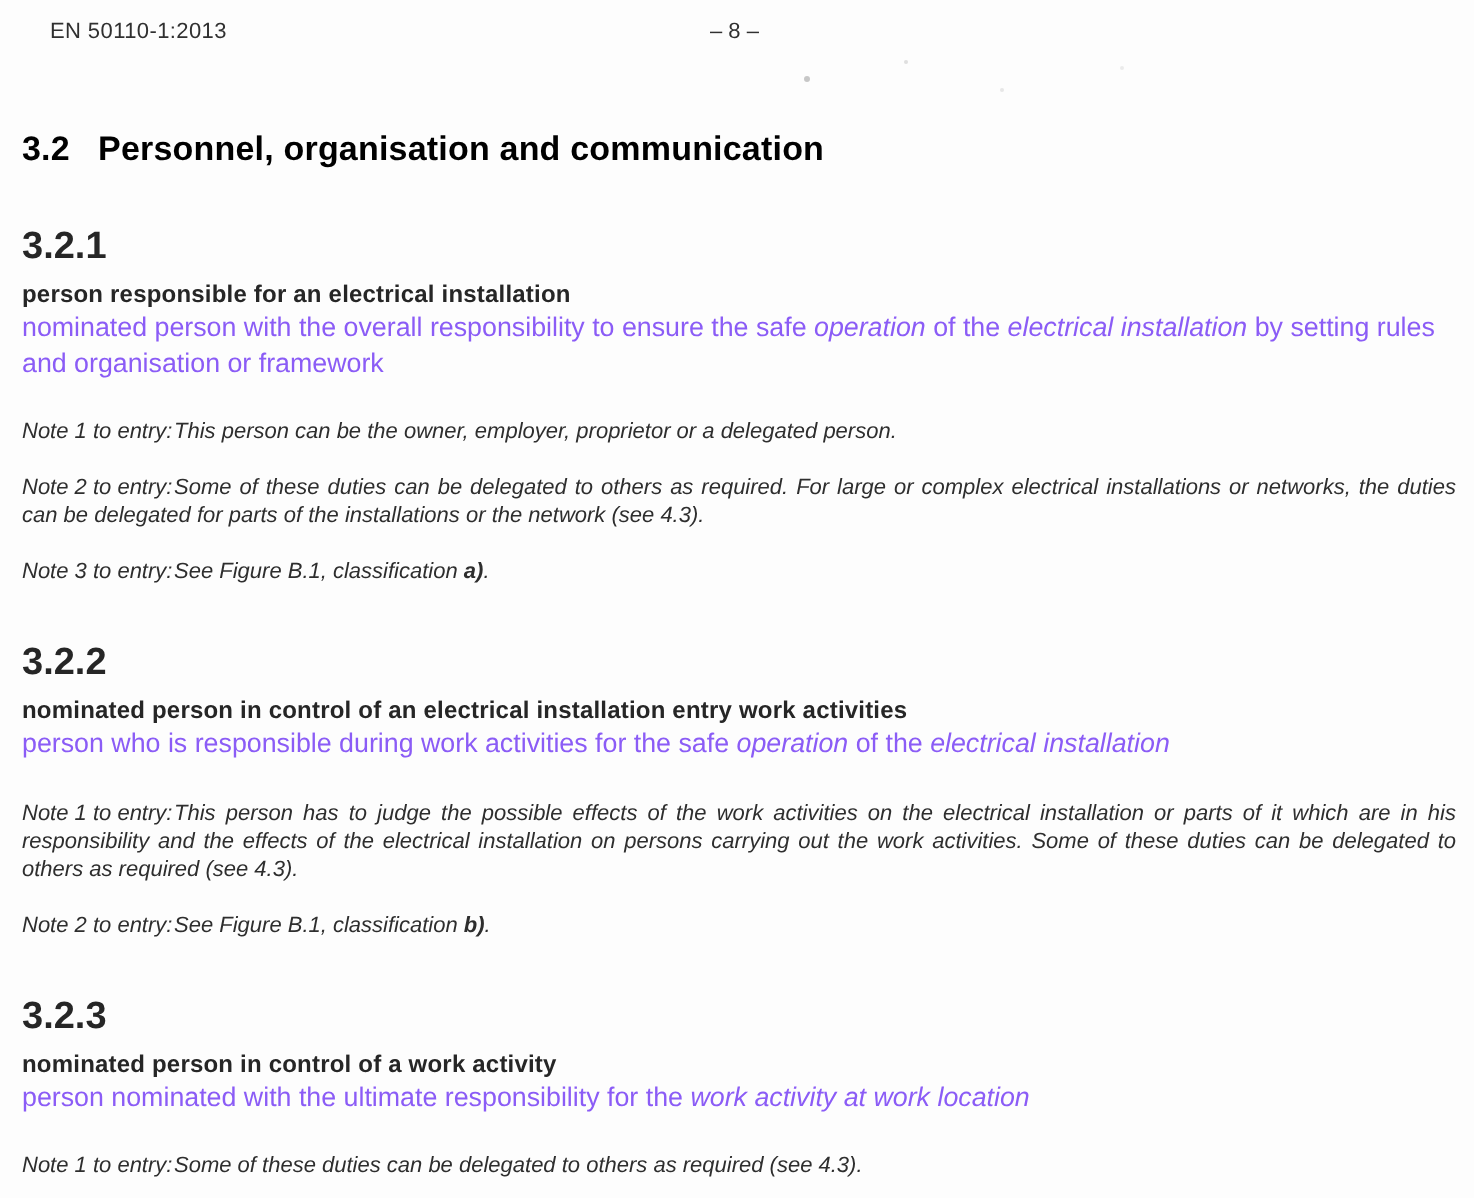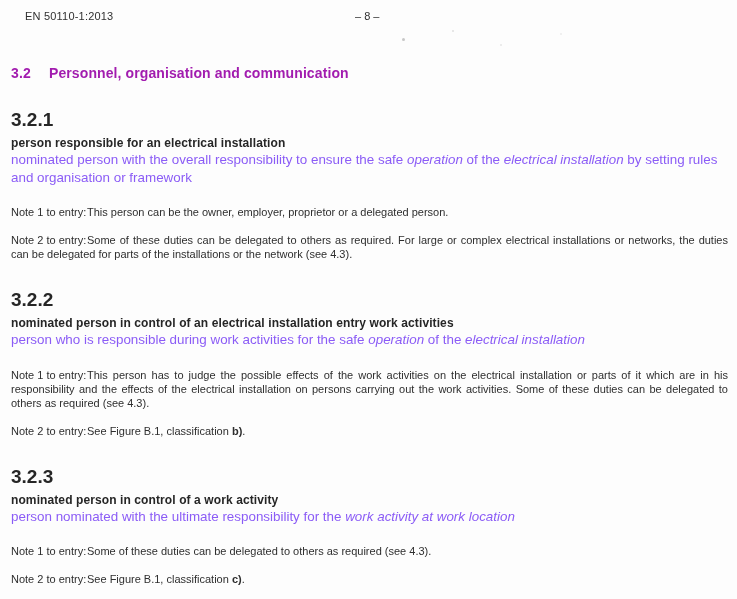--- a/index.html
+++ b/index.html
@@ -20,38 +20,38 @@
   .hdr .pgno { position: absolute; left: 344px; top: 2px; }
   
   .speck { position: absolute; border-radius: 50%; background: #9a9a9a; }
   .speck.s1 { left: 402px; top: 38px; width: 3px; height: 3px; opacity: .55; }
   .speck.s2 { left: 452px; top: 30px; width: 2px; height: 2px; opacity: .30; }
   .speck.s3 { left: 500px; top: 44px; width: 2px; height: 2px; opacity: .22; }
   .speck.s4 { left: 560px; top: 33px; width: 2px; height: 2px; opacity: .18; }
   
   .section-heading {
     margin-top: 41px;
-    font-size: 14px;
+    font-size: 17px;
     font-weight: bold;
     letter-spacing: 0.1px;
-    color: #a21caf;
+    color: #000000;
   }
   .section-heading .sec-num { display: inline-block; width: 38px; }
   
   .terms { }
   .term { margin-top: 28px; }
   .term-number { font-size: 19px; font-weight: bold; margin-bottom: 5px; }
   .term-name { font-size: 12px; font-weight: bold; letter-spacing: 0.1px; margin-bottom: 1px; }
   .term-definition {
     font-size: 13.4px;
     line-height: 17.5px;
     width: 716px;
     color: #8b5cf6;
   }
-  .notes { margin-top: 19px; }
+  .notes { margin-top: 19px; font-style: italic; }
   .note {
     margin-top: 14px;
     font-size: 11px;
     line-height: 14px;
     width: 717px;
     color: #2e2e2e;
   }
   .note.justify { text-align: justify; }
   .note-label { display: inline-block; width: 76px; }
   .note:first-child { margin-top: 0; }
@@ -80,20 +80,23 @@
     <div class="term-number">3.2.1</div>
     <div class="term-name">person responsible for an electrical installation</div>
     <div class="term-definition"><span>nominated person with the overall responsibility to ensure the safe </span><span style="font-style: italic;">operation</span><span> of the </span><span style="font-style: italic;">electrical installation</span><span> by setting rules and organisation or framework</span></div>
     <div class="notes">
           <div class="note">
     <span class="note-label">Note 1 to entry:</span><span class="note-text"><span>This person can be the owner, employer, proprietor or a delegated person.</span></span>
   </div>
           <div class="note justify">
     <span class="note-label">Note 2 to entry:</span><span class="note-text"><span>Some of these duties can be delegated to others as required. For large or complex electrical installations or networks, the duties can be delegated for parts of the installations or the network (see 4.3).</span></span>
   </div>
+          <div class="note">
+    <span class="note-label">Note 3 to entry:</span><span class="note-text"><span>See Figure B.1, classification </span><span style="font-weight: bold;">a)</span><span>.</span></span>
+  </div>
         </div>
   </div>
       <div class="term">
     <div class="term-number">3.2.2</div>
     <div class="term-name">nominated person in control of an electrical installation entry work activities</div>
     <div class="term-definition"><span>person who is responsible during work activities for the safe </span><span style="font-style: italic;">operation</span><span> of the </span><span style="font-style: italic;">electrical installation</span></div>
     <div class="notes">
           <div class="note justify">
     <span class="note-label">Note 1 to entry:</span><span class="note-text"><span>This person has to judge the possible effects of the work activities on the electrical installation or parts of it which are in his responsibility and the effects of the electrical installation on persons carrying out the work activities. Some of these duties can be delegated to others as required (see 4.3).</span></span>
   </div>

